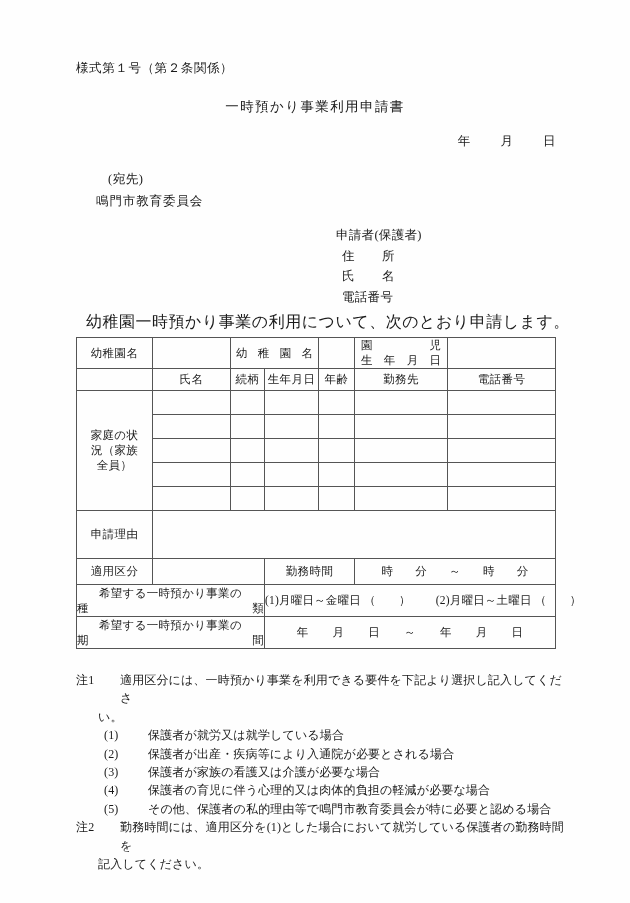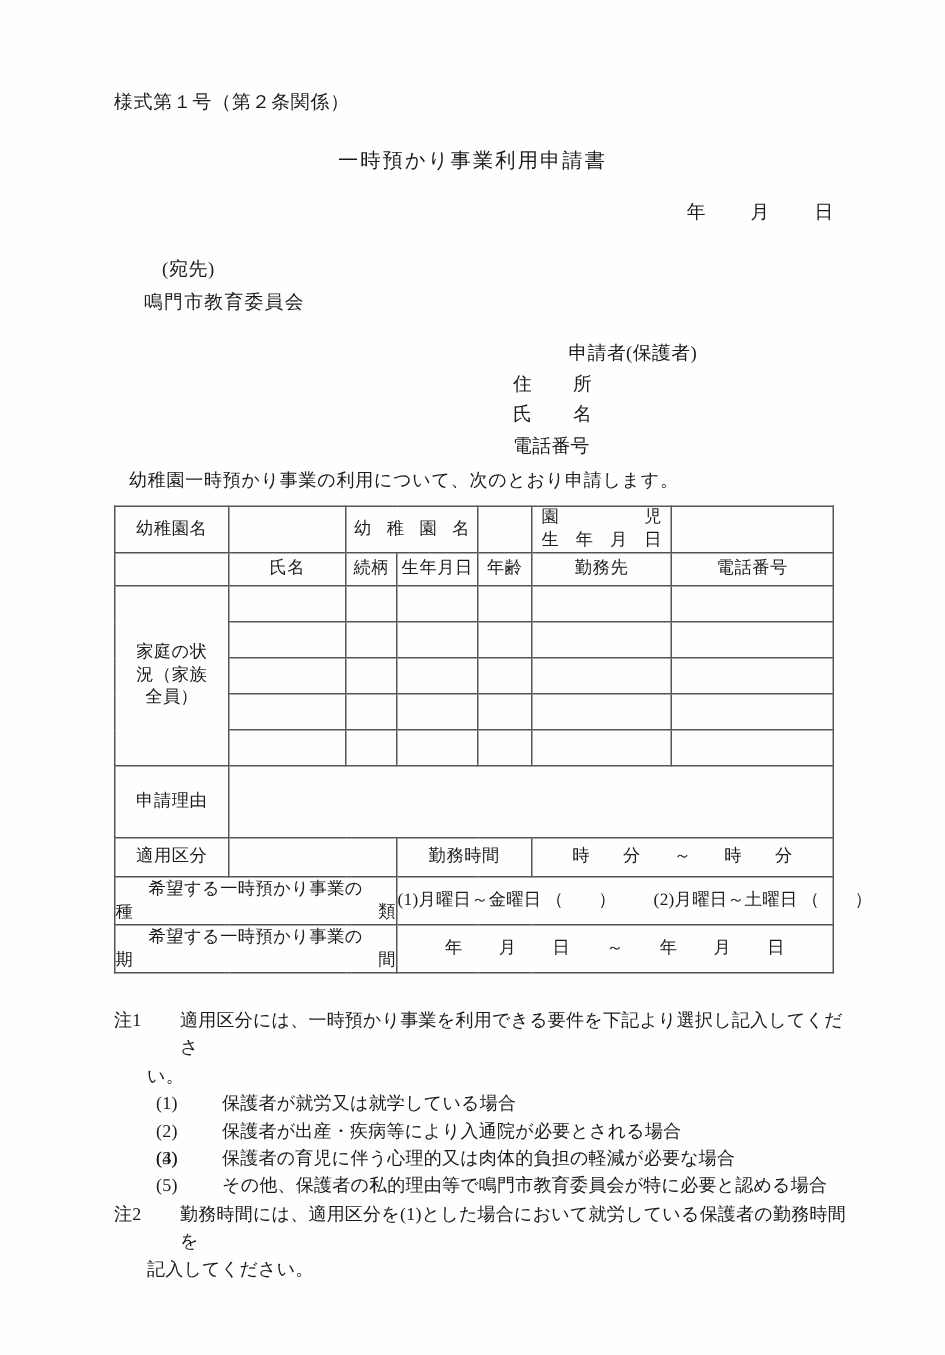--- a/index.html
+++ b/index.html
@@ -69,36 +69,36 @@
   }
 
   
   .applicant {
     position: absolute;
     left: 336px;
     top: 225px;
     font-size: 12.5px;
     line-height: 20.5px;
   }
-  .applicant .ap-title { letter-spacing: 0.3px; margin-left: 43px; }
+  .applicant .ap-title { letter-spacing: 0.3px; }
   .applicant .ap-row {
     padding-left: 6px;
     letter-spacing: 0.3px;
   }
   .sp-2 {
     display: inline-block;
     min-width: 3.2em;
     letter-spacing: 0;
   }
 
   .statement {
     position: absolute;
     left: 86px;
     top: 312px;
-    font-size: 12px;
+    font-size: 16px;
     letter-spacing: 0.5px;
   }
 
   
   .form-table {
     position: absolute;
     left: 76px;
     top: 337px;
     width: 479px;
     border-collapse: collapse;
@@ -381,21 +381,21 @@
         <span class="note-no">注1</span><span>適用区分には、一時預かり事業を利用できる要件を下記より選択し記入してくださ</span>
       </span>
       <span class="note-cont">い。</span>
       <span class="note-item">
         <span class="item-no">(1)</span><span>保護者が就労又は就学している場合</span>
       </span>
       <span class="note-item">
         <span class="item-no">(2)</span><span>保護者が出産・疾病等により入通院が必要とされる場合</span>
       </span>
       <span class="note-item">
-        <span class="item-no">(3)</span>
+        <span class="item-no">(3)</span><span>保護者が家族の看護又は介護が必要な場合</span>
       </span>
       <span class="note-item">
         <span class="item-no">(4)</span><span>保護者の育児に伴う心理的又は肉体的負担の軽減が必要な場合</span>
       </span>
       <span class="note-item">
         <span class="item-no">(5)</span><span>その他、保護者の私的理由等で鳴門市教育委員会が特に必要と認める場合</span>
       </span>
     </div>
     <div class="note-block">
       <span class="note-head">

